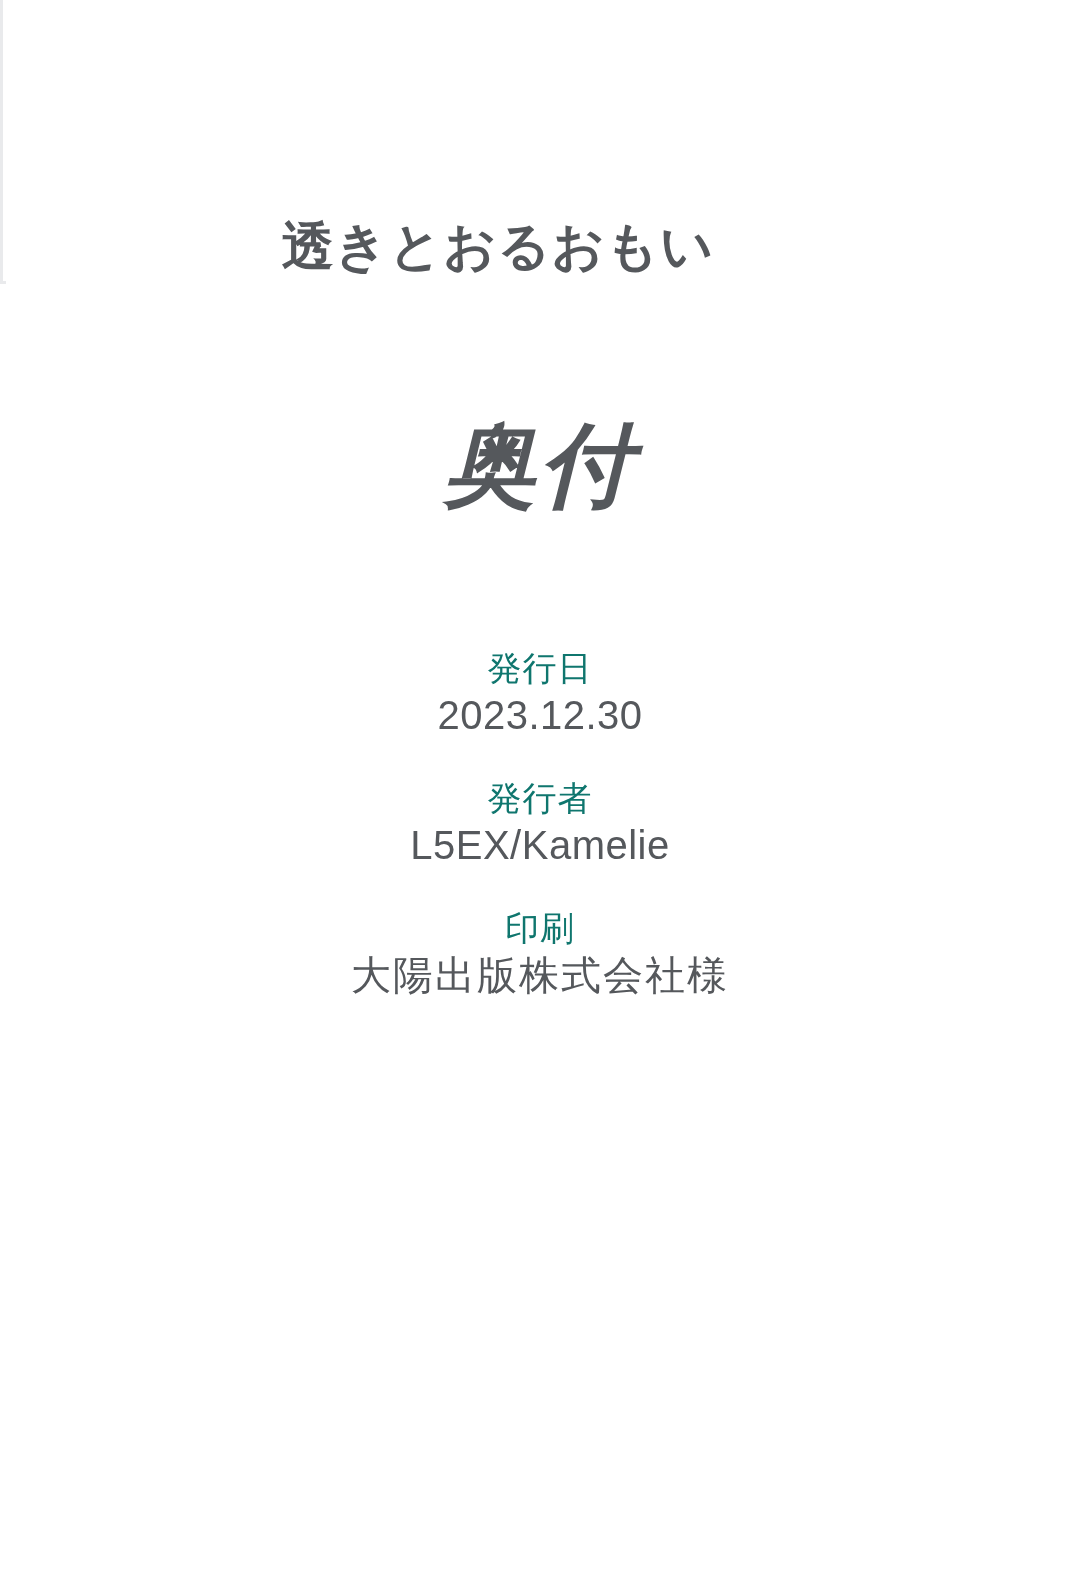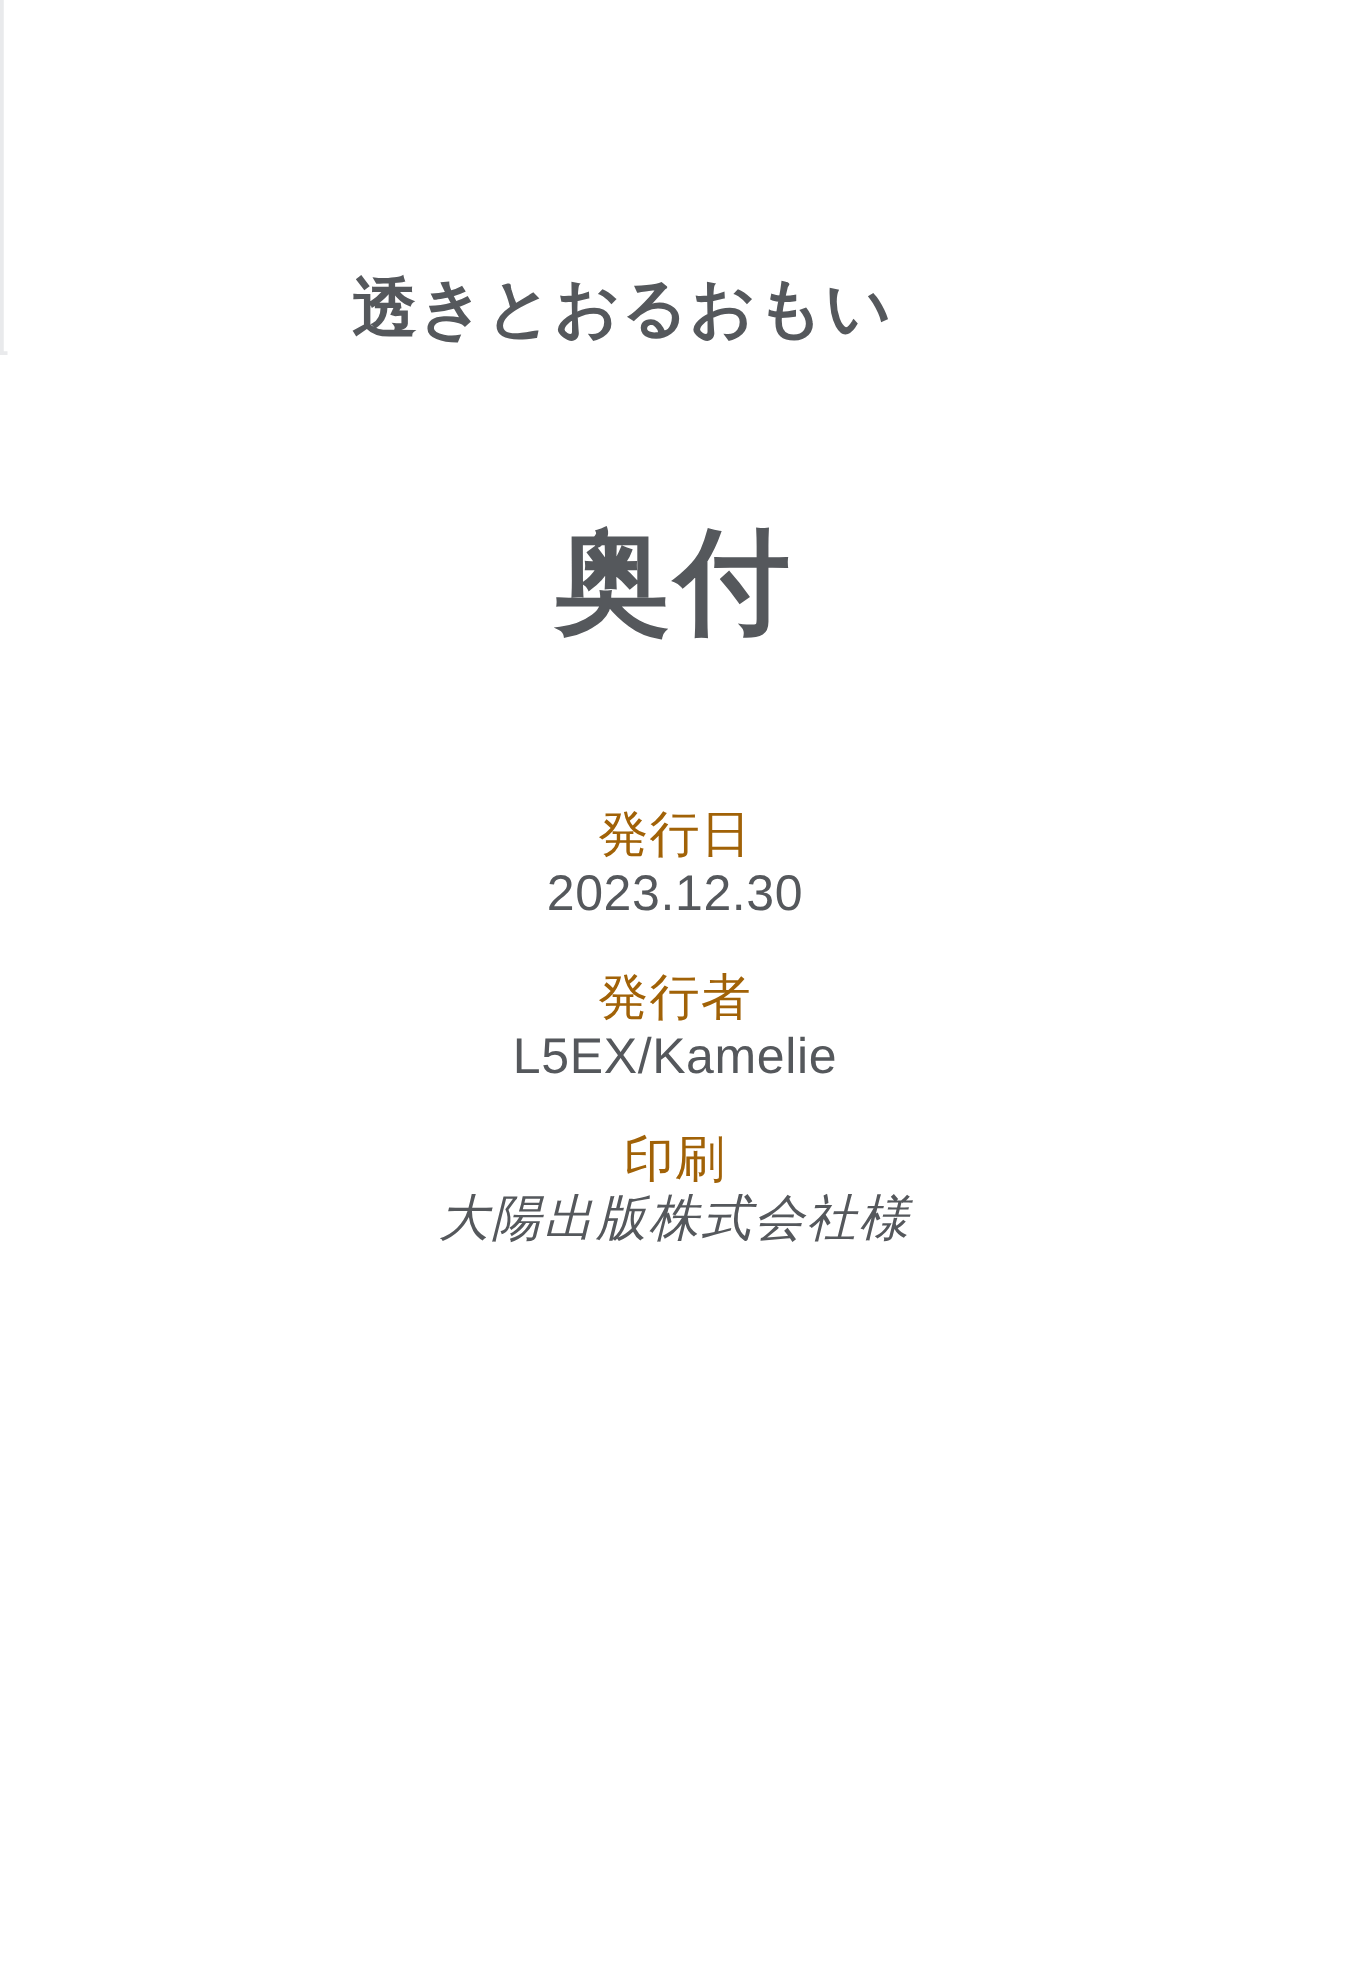--- a/index.html
+++ b/index.html
@@ -55,51 +55,51 @@
   .colophon-heading {
     position: absolute;
     top: 404px;
     left: 0;
     width: 1080px;
     text-align: center;
     font-size: 92px;
     font-weight: bold;
     letter-spacing: 4px;
     color: #55585c;
+    font-style: italic;
   }
 
   .colophon-block {
     position: absolute;
     top: 645px;
     left: 0;
     width: 1080px;
     text-align: center;
   }
 
   .entry {
     margin-bottom: 36px;
   }
   .entry:last-child {
     margin-bottom: 0;
   }
   .entry-label {
-    font-size: 40px;
+    font-size: 34px;
     line-height: 46px;
-    color: #a16207;
+    color: #0f766e;
     letter-spacing: 1px;
   }
   .entry-value {
     font-size: 40px;
     line-height: 48px;
     color: #55585c;
     letter-spacing: 0.5px;
   }
   .entry-value.jp {
     letter-spacing: 2px;
-    font-style: italic;
   }
 
   .page-number {
     position: absolute;
     left: 0px;
     bottom: 14px;
     width: 40px;
     text-align: left;
     font-size: 30px;
     color: #6d7073;

